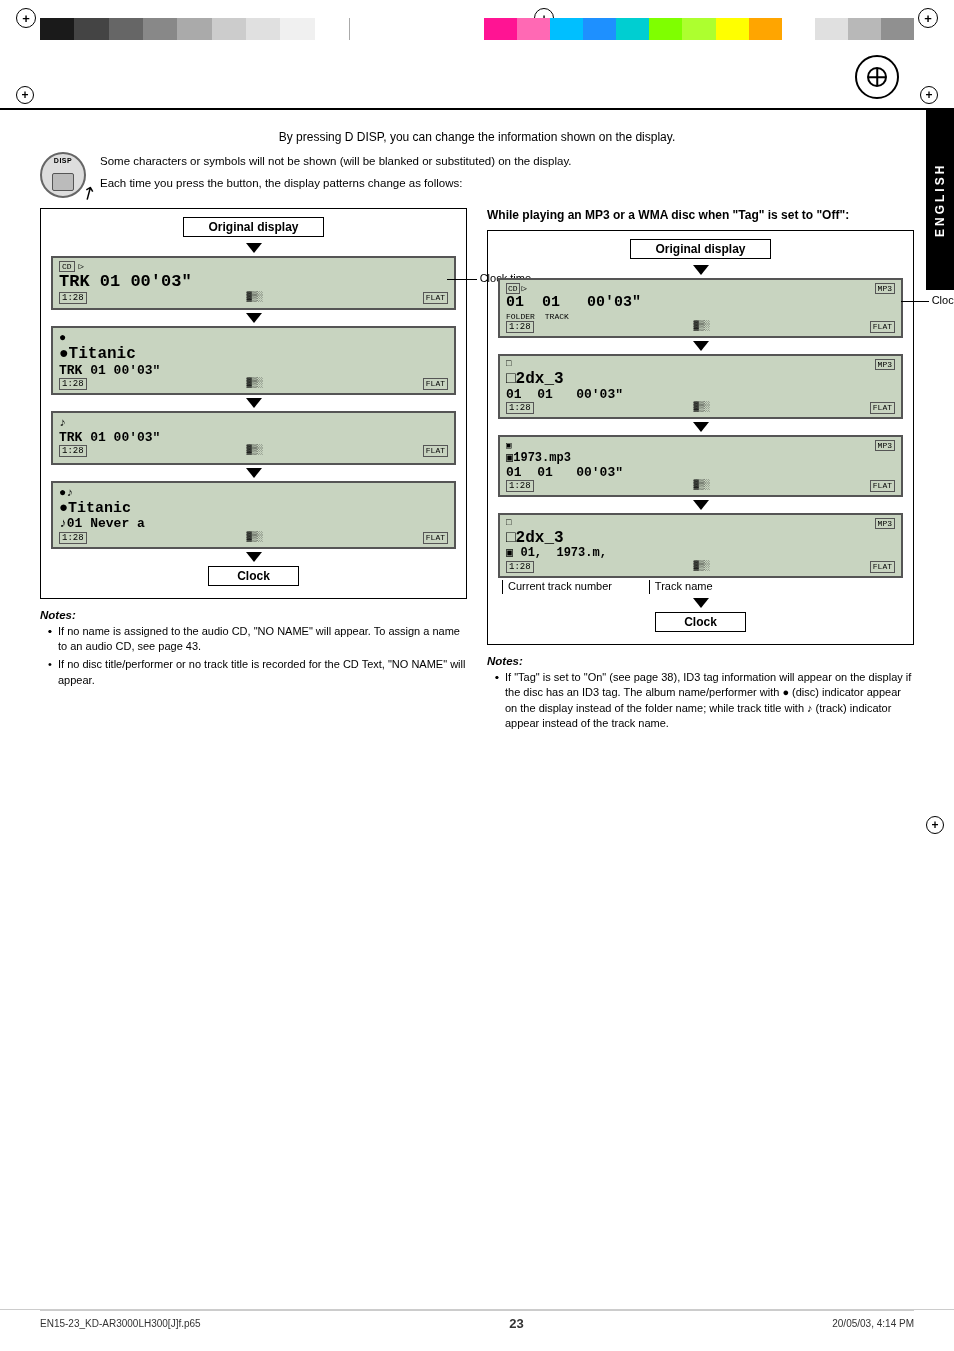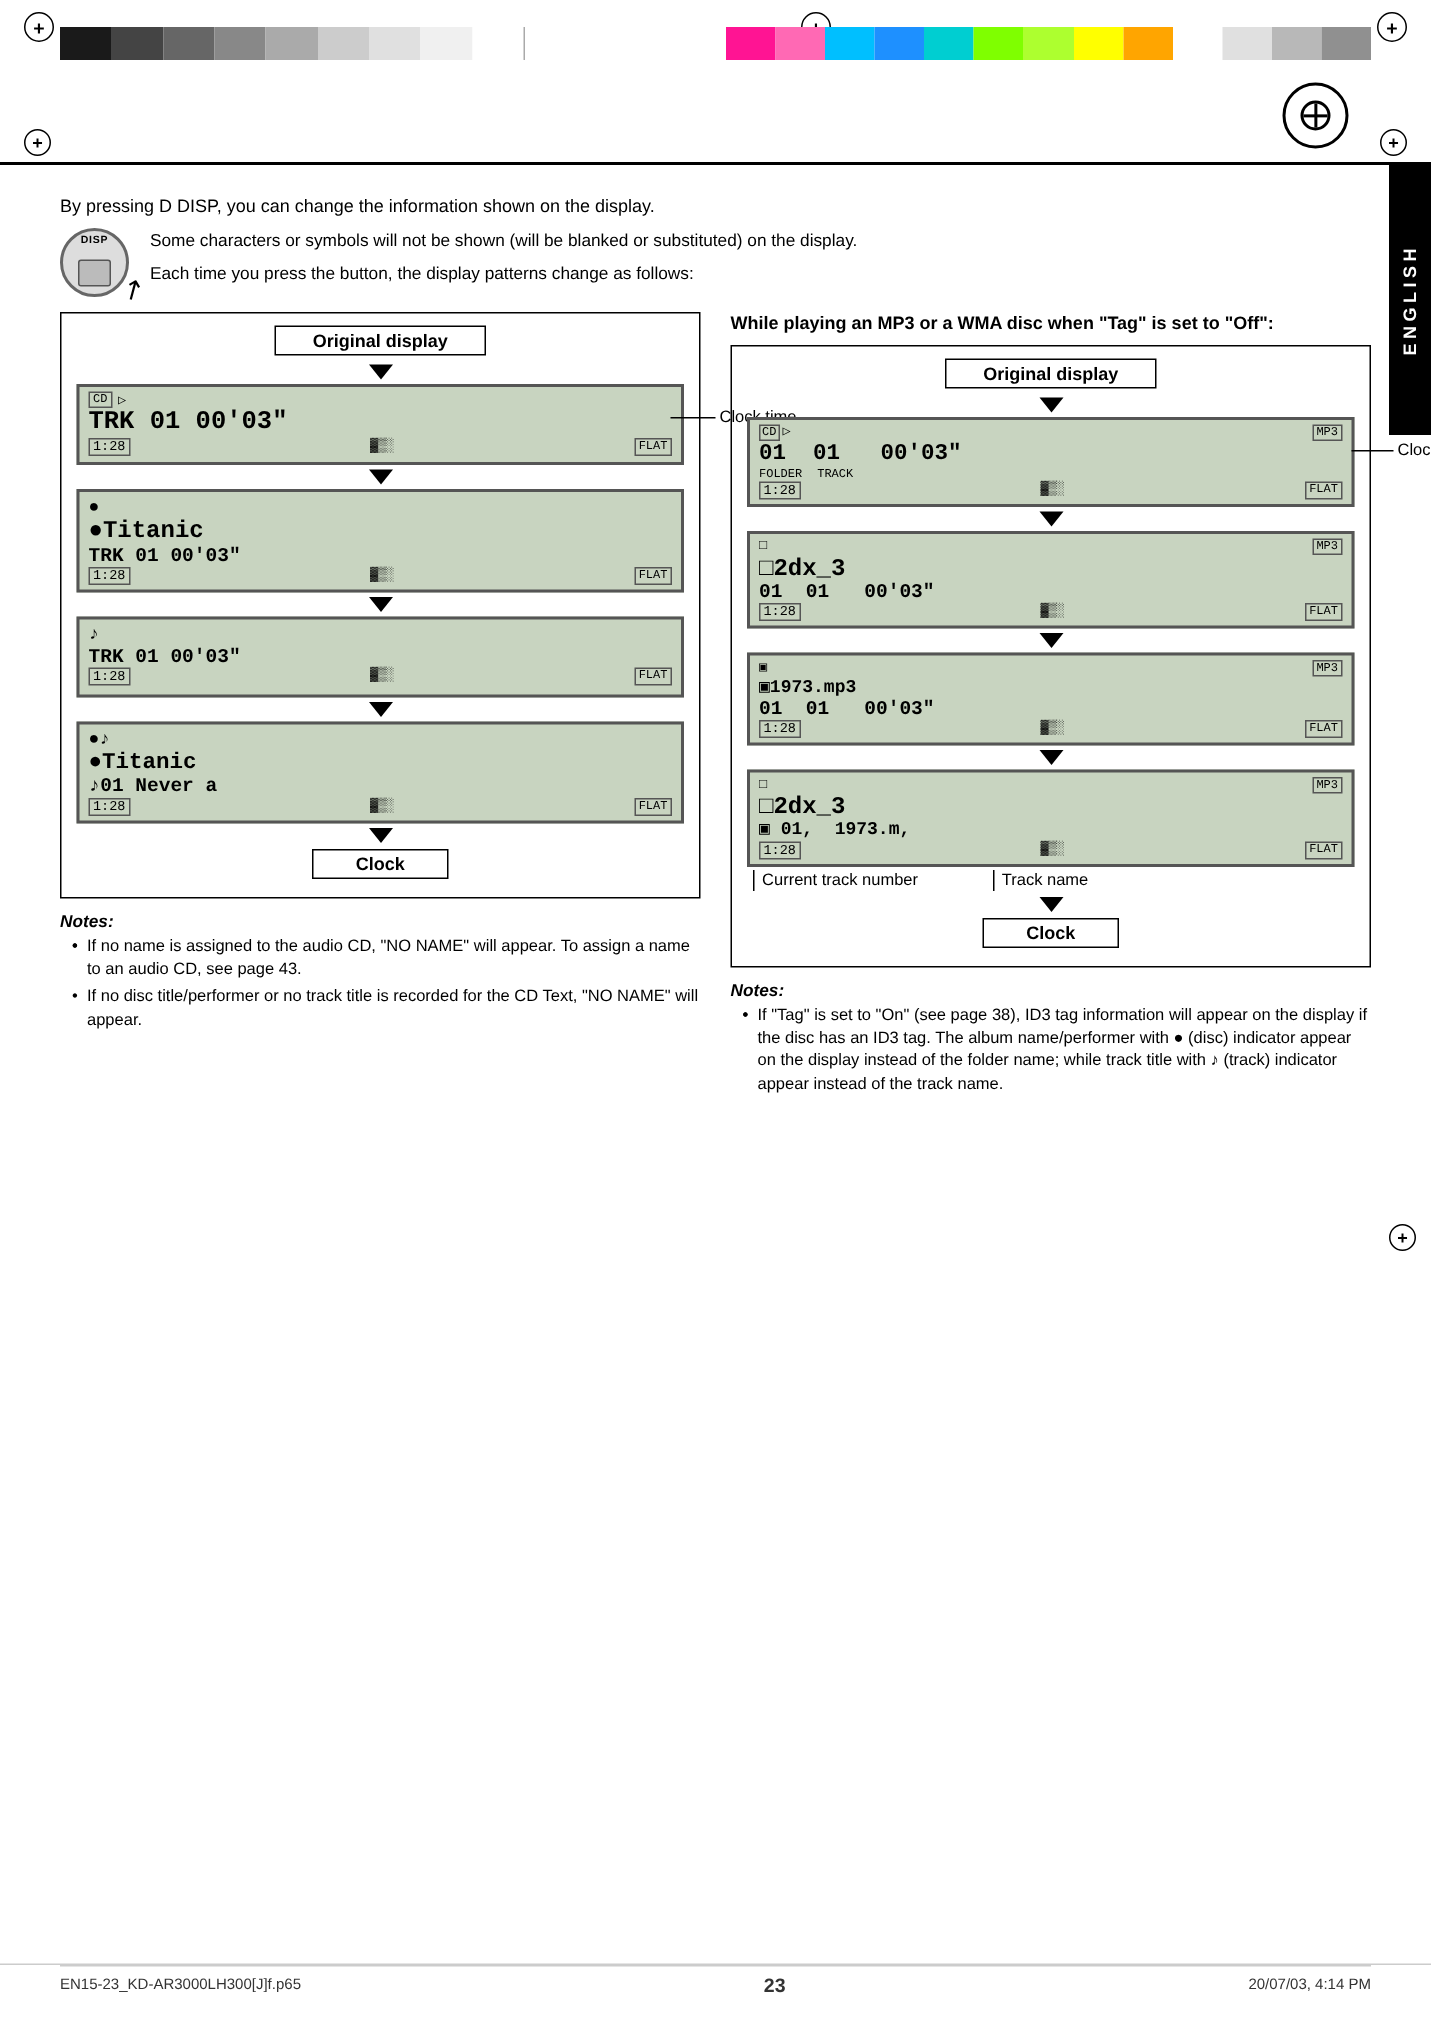--- a/index.html
+++ b/index.html
@@ -97,21 +97,21 @@
   <div style="position:absolute; right:0; top:0; width:28px; background:#000; color:#fff;
               writing-mode:vertical-rl; text-orientation:mixed; transform:rotate(180deg);
               font-size:12px; font-weight:bold; letter-spacing:3px;
               padding:12px 6px; height:180px; display:flex; align-items:center; justify-content:center;">
     <span>ENGLISH</span>
   </div>
 
   
 
   
-  <p style="font-size:12px; margin-bottom:8px;">By pressing D DISP, you can change the information shown on the display.</p>
+  <p style="font-size:12px; margin-bottom:8px;text-align:center;">By pressing D DISP, you can change the information shown on the display.</p>
 
   
   <div class="disp-section" style="display:flex; gap:14px; margin-bottom:10px;">
     <div style="width:46px; height:46px; border:2px solid #666; border-radius:50%;
                 background:#ddd; flex-shrink:0; position:relative; display:flex; align-items:center; justify-content:center;">
       <div style="position:absolute; top:3px; left:50%; transform:translateX(-50%); font-size:7px; font-weight:bold; letter-spacing:0.5px;">DISP</div>
       <div style="position:absolute; bottom:5px; left:50%; transform:translateX(-50%);
                   width:22px; height:18px; background:#bbb; border:1px solid #555; border-radius:2px;"></div>
 
       <div style="position:absolute; right:-12px; bottom:-8px; font-size:18px; transform:rotate(-30deg);">↗</div>
@@ -321,21 +321,21 @@
             <div style="font-size:16px; font-weight:bold; line-height:1.1;">□2dx_3</div>
             <div style="font-size:12px; font-weight:bold; line-height:1.1;">▣ 01, &nbsp;1973.m,</div>
             <div style="font-size:9px; display:flex; justify-content:space-between;">
               <span style="border:1px solid #555; padding:0 2px;">1:28</span>
               <span>▓▒░</span>
               <span style="border:1px solid #555; padding:0 2px; font-size:8px;">FLAT</span>
             </div>
           </div>
         </div>
 
-        <div style="display:flex; font-size:11px; margin-top:2px; margin-bottom:4px; gap:20px; padding-left:4px;">
+        <div style="display:flex; font-size:11px; margin-top:2px; margin-bottom:4px; gap:7px; padding-left:4px;">
           <div>
             <span style="display:inline-block; width:1px; height:14px; background:#000; vertical-align:middle; margin-right:2px;"></span>
             <span>Current track number</span>
           </div>
           <div style="margin-left:30px;">
             <span style="display:inline-block; width:1px; height:14px; background:#000; vertical-align:middle; margin-right:2px;"></span>
             <span>Track name</span>
           </div>
         </div>
 
@@ -366,16 +366,16 @@
 
   
   
   <div style="position:absolute; bottom:-60px; right:10px; width:18px; height:18px; border:1.5px solid #000; border-radius:50%; display:flex; align-items:center; justify-content:center; font-size:12px; font-weight:bold;">+</div>
 
 </div>
 
 <div style="position:absolute; bottom:20px; left:0; right:0; padding:0 40px; display:flex; justify-content:space-between; align-items:center; font-size:10px; color:#333; border-top:1px solid #ccc; padding-top:6px;">
   <span>EN15-23_KD-AR3000LH300[J]f.p65</span>
   <span style="font-size:13px; font-weight:bold;">23</span>
-  <span>20/07/03, 4:14 PM</span>
+  <span>20/05/03, 4:14 PM</span>
 </div>
 
 <div style="position:absolute; bottom:40px; left:40px; right:40px; height:1px; background:#ccc;"></div>
 
 </body></html>

